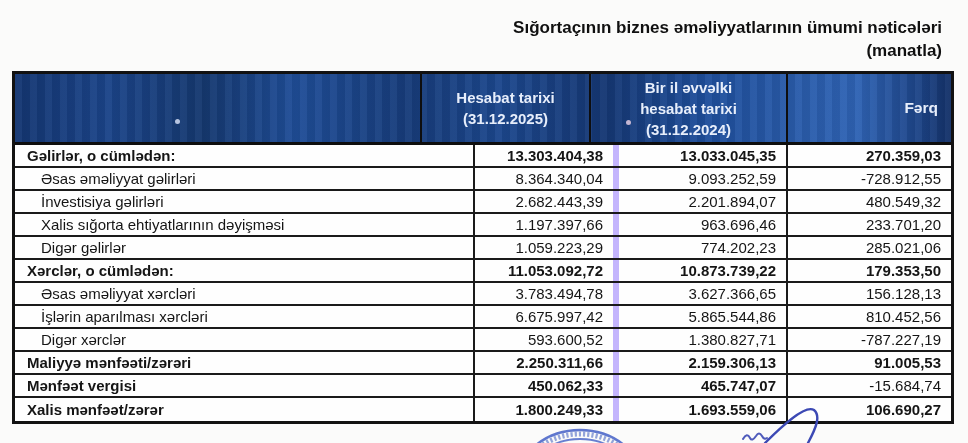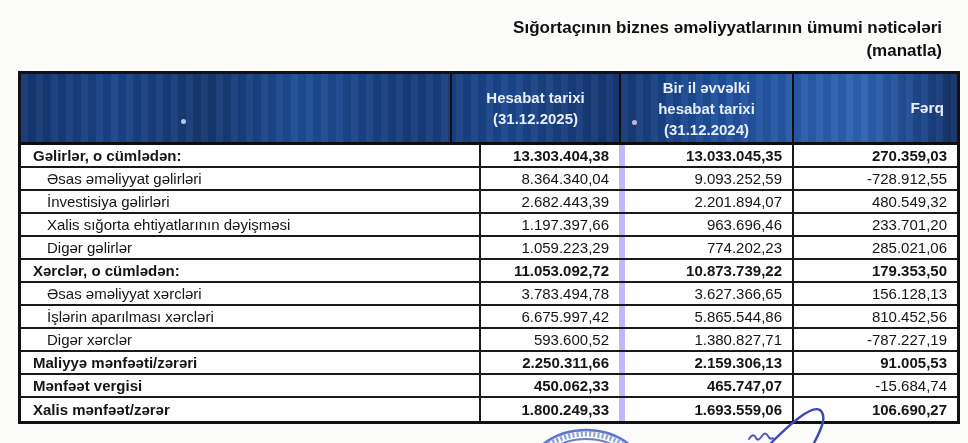--- a/index.html
+++ b/index.html
@@ -4,21 +4,21 @@
 <style>
   html,body{margin:0;padding:0;}
   body{
     width:968px;height:443px;
     background:#fbfbfa;
     font-family:"Liberation Sans", sans-serif;
     position:relative;
     overflow:hidden;
     color:#151515;
   }
-  .page{position:absolute;inset:0;margin-left:6px;}
+  .page{position:absolute;inset:0;}
 
   
   .title-block{
     position:absolute;top:17px;right:26px;
     text-align:right;line-height:1.25;
   }
   .title-line1{font-size:17px;font-weight:700;color:#101010;}
   .title-line2{font-size:17px;font-weight:700;color:#101010;margin-top:2px;}
 
   
@@ -34,21 +34,21 @@
     background:
       repeating-linear-gradient(90deg, rgba(255,255,255,0.035) 0 7px, rgba(0,0,0,0.06) 7px 15px),
       linear-gradient(90deg,#143672 0%,#1b4489 10%,#15386f 20%,#1f4d97 30%,#173c7a 42%,#1c478d 52%,#153773 63%,#1f4f9c 74%,#2a5cab 84%,#2f63b4 90%,#1c4284 97%,#143168 100%);
     color:#e7eefb;
     font-weight:700;
   }
   .th{box-sizing:border-box;display:flex;align-items:center;justify-content:center;
       white-space:pre-line;text-align:center;font-size:15px;line-height:1.4;}
   .col1{flex:1;}
   .col2{width:169px;border-left:2px solid #0e0e0e;}
-  .col3{width:173px;border-left:2px solid #0e0e0e;}
+  .col3{width:197px;border-left:2px solid #0e0e0e;}
   .col4{width:165px;border-left:2px solid #0e0e0e;justify-content:flex-end;padding-right:13px;font-size:15.5px;}
 
   .tr{display:flex;height:23px;box-sizing:border-box;border-bottom:2px solid #1a1a1a;}
   .tr:last-child{border-bottom:none;border-radius:11px;}
   .td{box-sizing:border-box;display:flex;align-items:center;font-size:15px;overflow:hidden;}
   .td.label{flex:1;padding-left:12px;justify-content:flex-start;}
   .td.num{justify-content:flex-end;padding-right:10px;}
   .td.num.c2{width:140px;border-left:2px solid #1a1a1a;}
   .td.num.c3{width:173px;border-left:6px solid #c4b5fd;}
   .td.num.c4{width:165px;border-left:2px solid #1a1a1a;}

